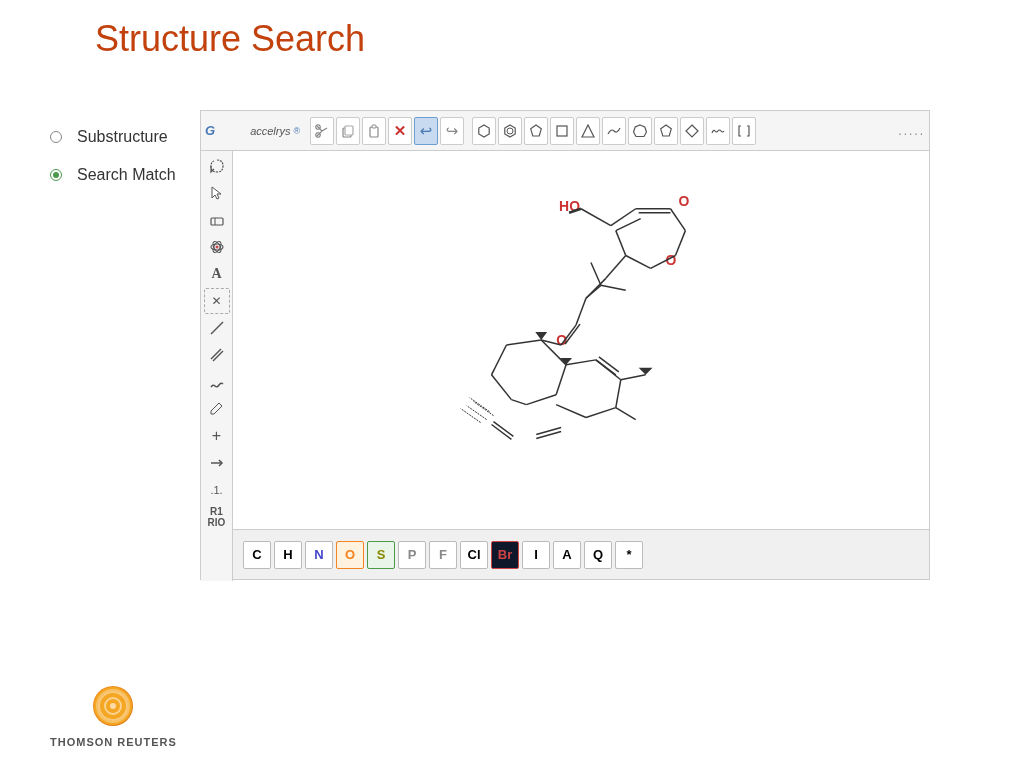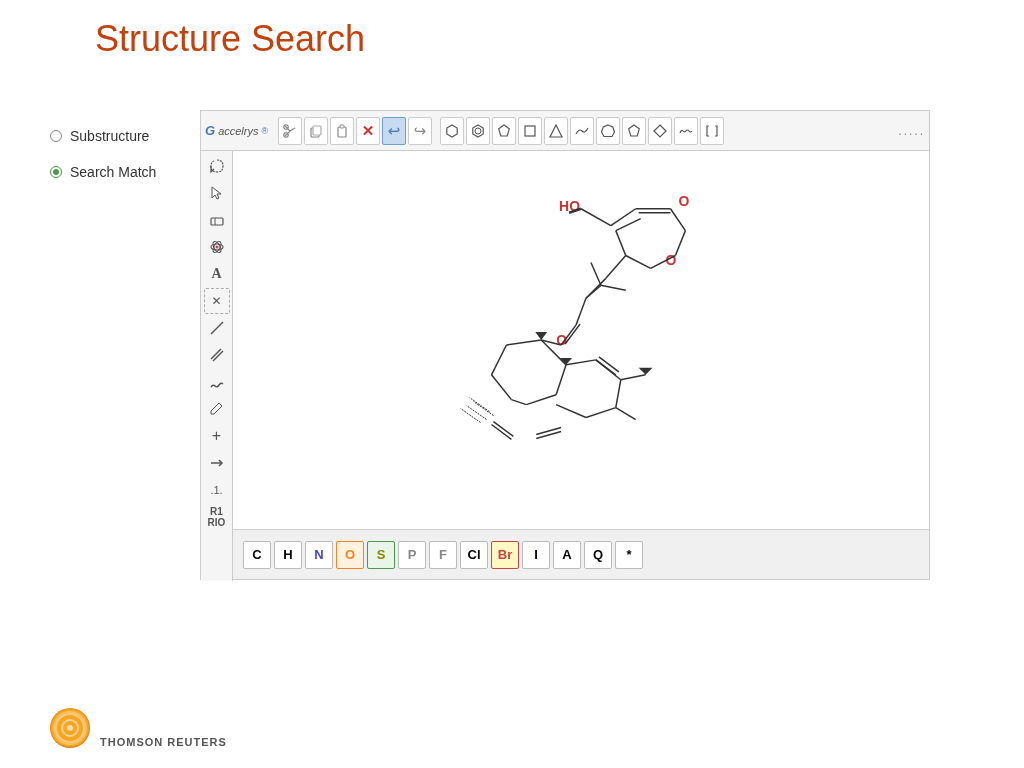--- a/index.html
+++ b/index.html
@@ -28,22 +28,22 @@
       position: absolute;
       top: 128px;
       left: 50px;
       display: flex;
       flex-direction: column;
       gap: 20px;
     }
     .radio-item {
       display: flex;
       align-items: center;
-      gap: 8px;
-      font-size: 14px;
+      gap: 15px;
+      font-size: 16px;
       color: #333;
       cursor: pointer;
     }
     .radio-circle {
       width: 12px;
       height: 12px;
       border-radius: 50%;
       border: 1.5px solid #888;
       display: flex;
       align-items: center;
@@ -177,42 +177,43 @@
     }
     .atom-btn.active-green {
       background: #e8f5e8;
       border-color: #4a9a4a;
     }
     .atom-btn.active-orange {
       background: #fff3e0;
       border-color: #f5831f;
     }
     .atom-btn.active-br {
-      background: #fef9c3;
+      background: #0f172a;
       border-color: #cc4444;
       color: #cc4444;
     }
 
     
     .molecule-svg {
       position: absolute;
       top: 0;
       left: 0;
       width: 100%;
       height: 100%;
     }
 
     
     .footer {
       position: absolute;
       bottom: 20px;
       left: 50px;
       display: flex;
-      align-items: flex-end;
+      align-items: center;
       gap: 10px;
+      flex-direction: column;
     }
     .footer-logo-circle {
       width: 40px;
       height: 40px;
       border-radius: 50%;
       background: radial-gradient(circle at 40% 40%, #f5a623 0%, #e8851a 60%, #c87010 100%);
       position: relative;
       overflow: hidden;
     }
     .footer-logo-circle::before {
@@ -256,21 +257,21 @@
     <div class="radio-circle active"></div>
     <span>Search Match</span>
   </div>
 </div>
 
 <div class="editor-container">
 
   <div class="top-toolbar">
     <div class="accelrys-logo">
       <span style="color:#4a7ab5;font-weight:bold;font-size:13px;font-style:italic;">G</span>
-      <span style="font-size:11px;color:#555;font-style:italic;">accelrys</span>
+      <span style="font-size:11px;color:#555;font-style:italic;margin-left:32px;">accelrys</span>
       <span style="font-size:9px;color:#4a7ab5;">®</span>
     </div>
 
     <button class="toolbar-btn" title="Cut">
       <svg width="14" height="14" viewBox="0 0 14 14">
           <path d="M2,2 L7,7 M2,12 L7,7 M7,7 L12,4 M5,2 A2,2 0 1,0 1,4 A2,2 0 1,0 5,2 M5,12 A2,2 0 1,0 1,10 A2,2 0 1,0 5,12" stroke="#888" stroke-width="1.2" fill="none"></path>
         </svg>
     </button>
 
     <button class="toolbar-btn" title="Copy">

